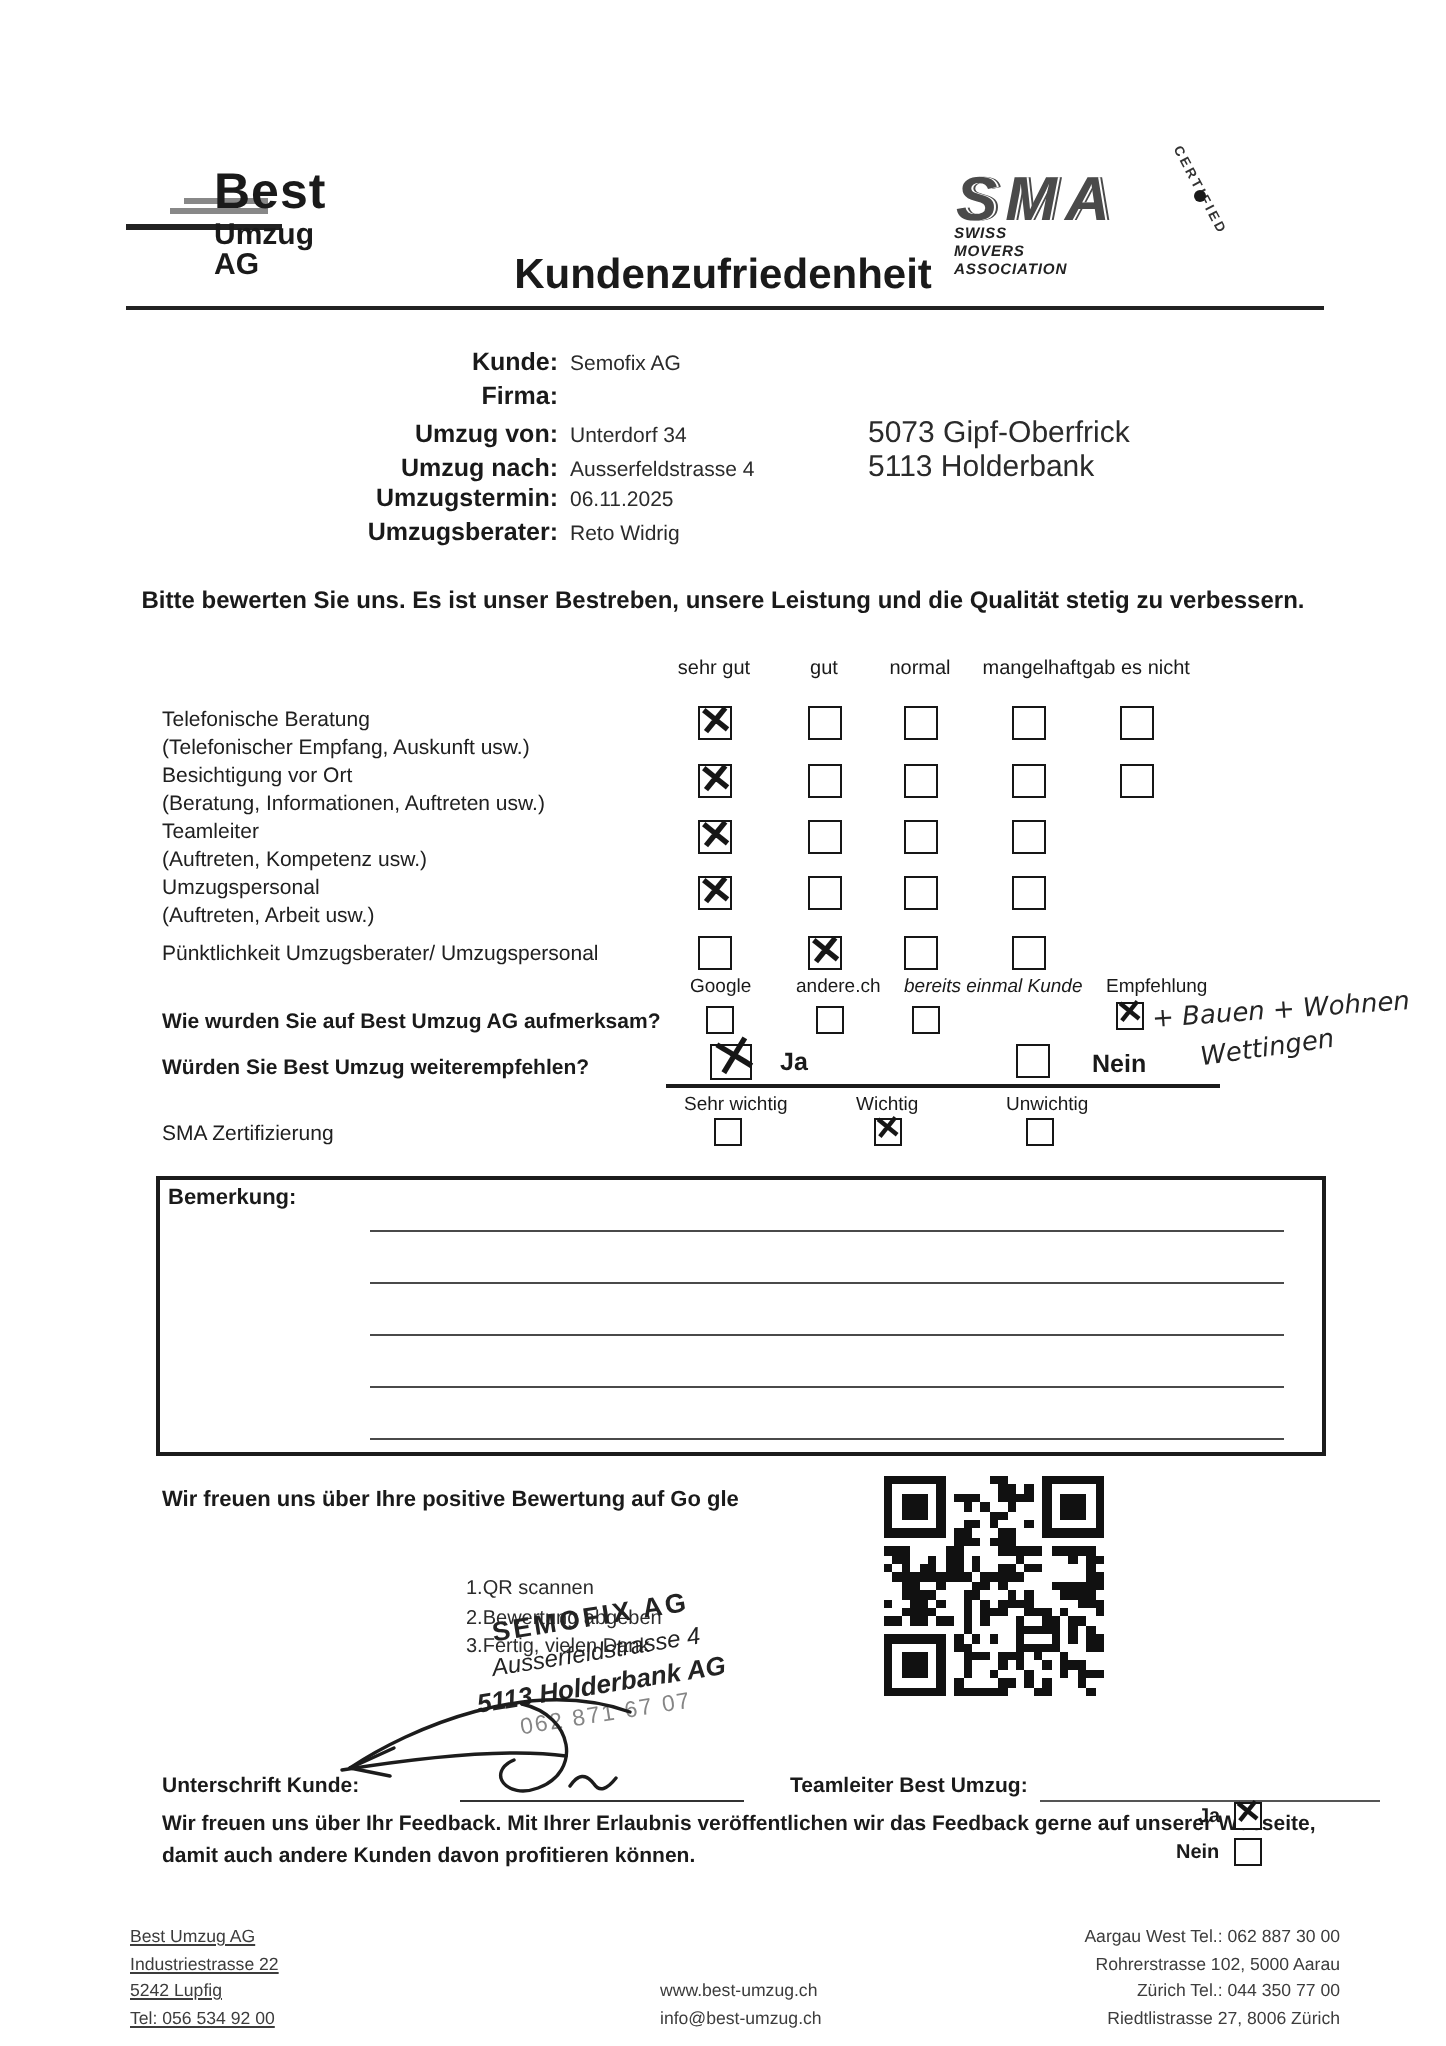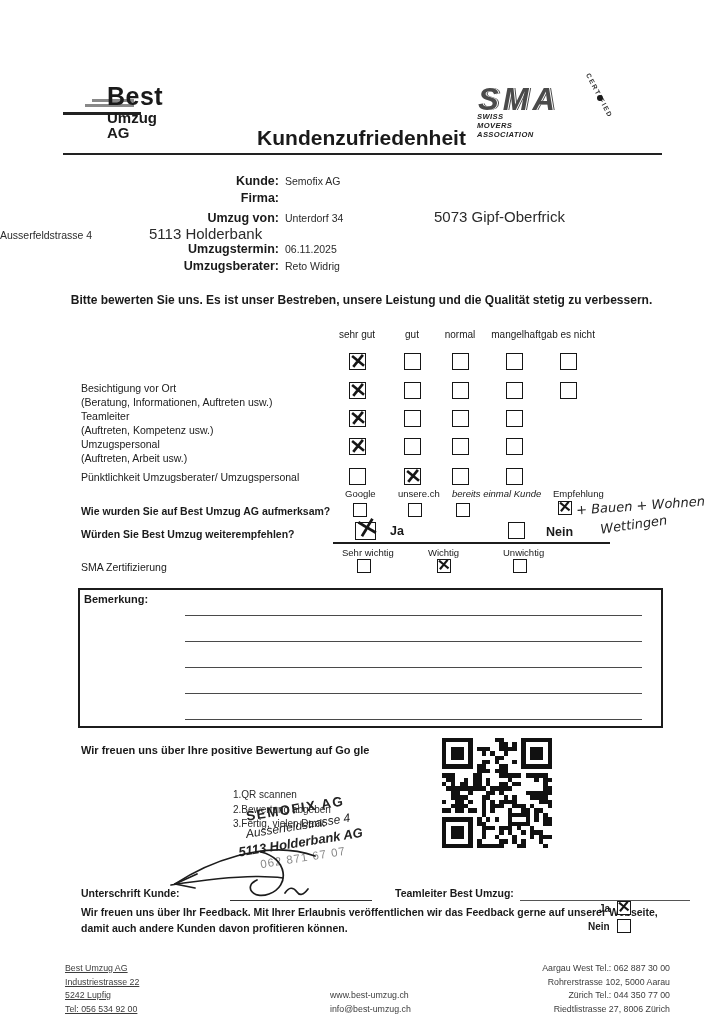--- a/index.html
+++ b/index.html
@@ -119,20 +119,21 @@
       <div class="lab">Firma:</div>
       <div class="val"></div>
       <div class="val2"></div>
     </div>
     <div class="row">
       <div class="lab">Umzug von:</div>
       <div class="val">Unterdorf 34</div>
       <div class="val2">5073 Gipf-Oberfrick</div>
     </div>
     <div class="row">
+      <div class="lab">Umzug nach:</div>
       <div class="val">Ausserfeldstrasse 4</div>
       <div class="val2">5113 Holderbank</div>
     </div>
     <div class="row">
       <div class="lab">Umzugstermin:</div>
       <div class="val">06.11.2025</div>
       <div class="val2"></div>
     </div>
     <div class="row">
       <div class="lab">Umzugsberater:</div>
@@ -142,20 +143,24 @@
   </div>
 
   <div class="abs ctr intro">Bitte bewerten Sie uns. Es ist unser Bestreben, unsere Leistung und die Qualität stetig zu verbessern.</div>
 
   <span class="colhead" style="left:357px;top:329px;">sehr gut</span>
   <span class="colhead" style="left:412px;top:329px;">gut</span>
   <span class="colhead" style="left:460px;top:329px;">normal</span>
   <span class="colhead" style="left:516px;top:329px;">mangelhaft</span>
   <span class="colhead" style="left:568px;top:329px;">gab es nicht</span>
 
+  <div class="rowlab" style="top:354px;">
+    <div>Telefonische Beratung</div>
+    <div>(Telefonischer Empfang, Auskunft usw.)</div>
+  </div>
   <div class="rowlab" style="top:382px;">
     <div>Besichtigung vor Ort</div>
     <div>(Beratung, Informationen, Auftreten usw.)</div>
   </div>
   <div class="rowlab" style="top:410px;">
     <div>Teamleiter</div>
     <div>(Auftreten, Kompetenz usw.)</div>
   </div>
   <div class="rowlab" style="top:438px;">
     <div>Umzugspersonal</div>
@@ -196,21 +201,21 @@
   <div class="cb" style="left:506px;top:438px;"></div>
 
   <div class="cb" style="left:349px;top:468px;"></div>
   <div class="cb" style="left:404px;top:468px;">
       <span class="xmark">✕</span>
     </div>
   <div class="cb" style="left:452px;top:468px;"></div>
   <div class="cb" style="left:506px;top:468px;"></div>
 
   <span class="srchead" style="left:345px;top:488px;">Google</span>
-  <span class="srchead" style="left:398px;top:488px;">unsere.ch</span>
+  <span class="srchead" style="left:398px;top:488px;">andere.ch</span>
   <span class="srchead" style="left:452px;top:488px;font-style:italic;">bereits einmal Kunde</span>
   <span class="srchead" style="left:553px;top:488px;">Empfehlung</span>
 
   <div class="q" style="top:505px;">Wie wurden Sie auf Best Umzug AG aufmerksam?</div>
   <div class="cb cb-sm" style="left:353px;top:503px;"></div>
   <div class="cb cb-sm" style="left:408px;top:503px;"></div>
   <div class="cb cb-sm" style="left:456px;top:503px;"></div>
   <div class="cb cb-sm" style="left:558px;top:501px;">
       <span class="xmark">✕</span>
     </div>

